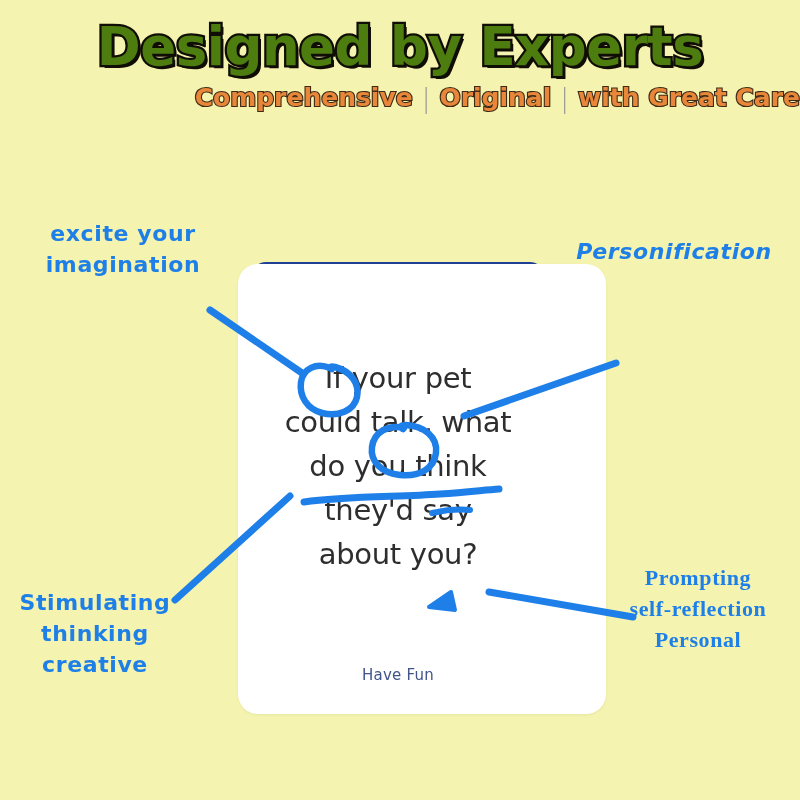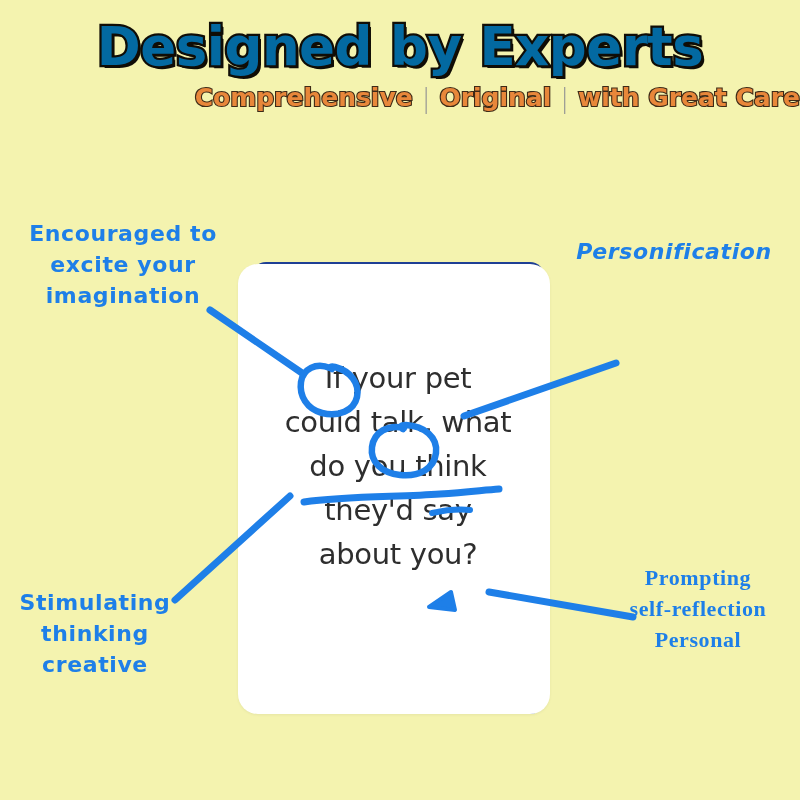--- a/index.html
+++ b/index.html
@@ -31,21 +31,21 @@
     text-align: center;
   }
   .title {
     margin: 0;
     padding-top: 18px;
     font-family: "DejaVu Sans", sans-serif;
     font-size: 53px;
     font-weight: bold;
     line-height: 1.08;
     letter-spacing: -0.5px;
-    color: #0369a1;
+    color: #4d7c0f;
     -webkit-text-stroke: 4.5px #100d06;
     paint-order: stroke fill;
     text-shadow:
        2px 2px 0 #100d06,
        3px 3px 0 #100d06;
     white-space: nowrap;
   }
   .subtitle {
     margin: 0;
     padding-top: 8px;
@@ -84,21 +84,21 @@
     background: #1f4096;
     border-radius: 14px;
   }
   .card-bar.top  { top: 4px; }
   .card-bar.bottom { bottom: 4px; }
 
   .card {
     position: absolute;
     left: 0;
     top: 6px;
-    width: 312px;
+    width: 368px;
     height: 450px;
     background: #ffffff;
     border-radius: 20px;
     box-shadow: 0 1px 3px rgba(0,0,0,0.06);
     overflow: hidden;
   }
 
   .card-question {
     position: absolute;
     left: 14px;
@@ -171,25 +171,25 @@
     <div class="card-bar bottom"></div>
 
     <div class="card">
       <div class="card-question">
         <div>If your pet</div>
         <div>could talk, what</div>
         <div>do you think</div>
         <div>they'd say</div>
         <div>about you?</div>
       </div>
+      <div class="card-footer">Have Fun</div>
     </div>
   </div>
 
   <div class="anno left" id="anno-imagination">
-    <div>Encouraged to</div>
     <div>excite your</div>
     <div>imagination</div>
   </div>
 
   <div class="anno right" id="anno-personification">
     <div>Personification</div>
   </div>
 
   <div class="anno left" id="anno-creative">
     <div>Stimulating</div>

